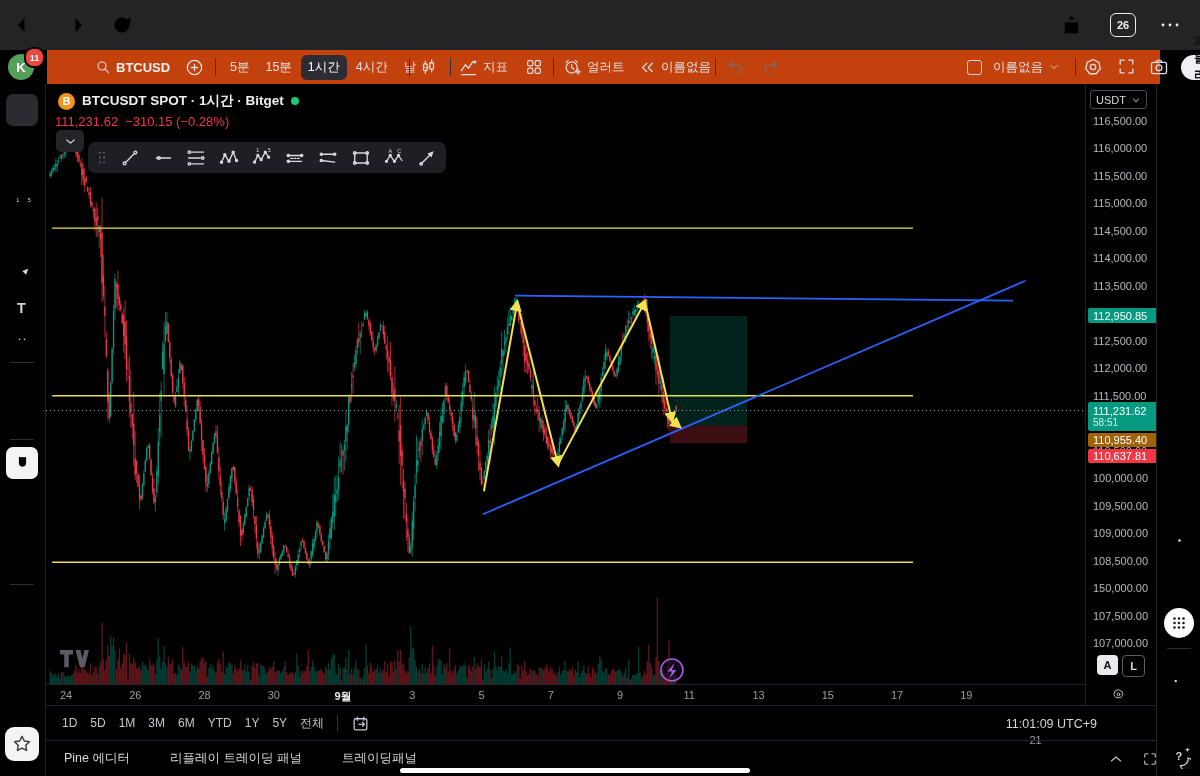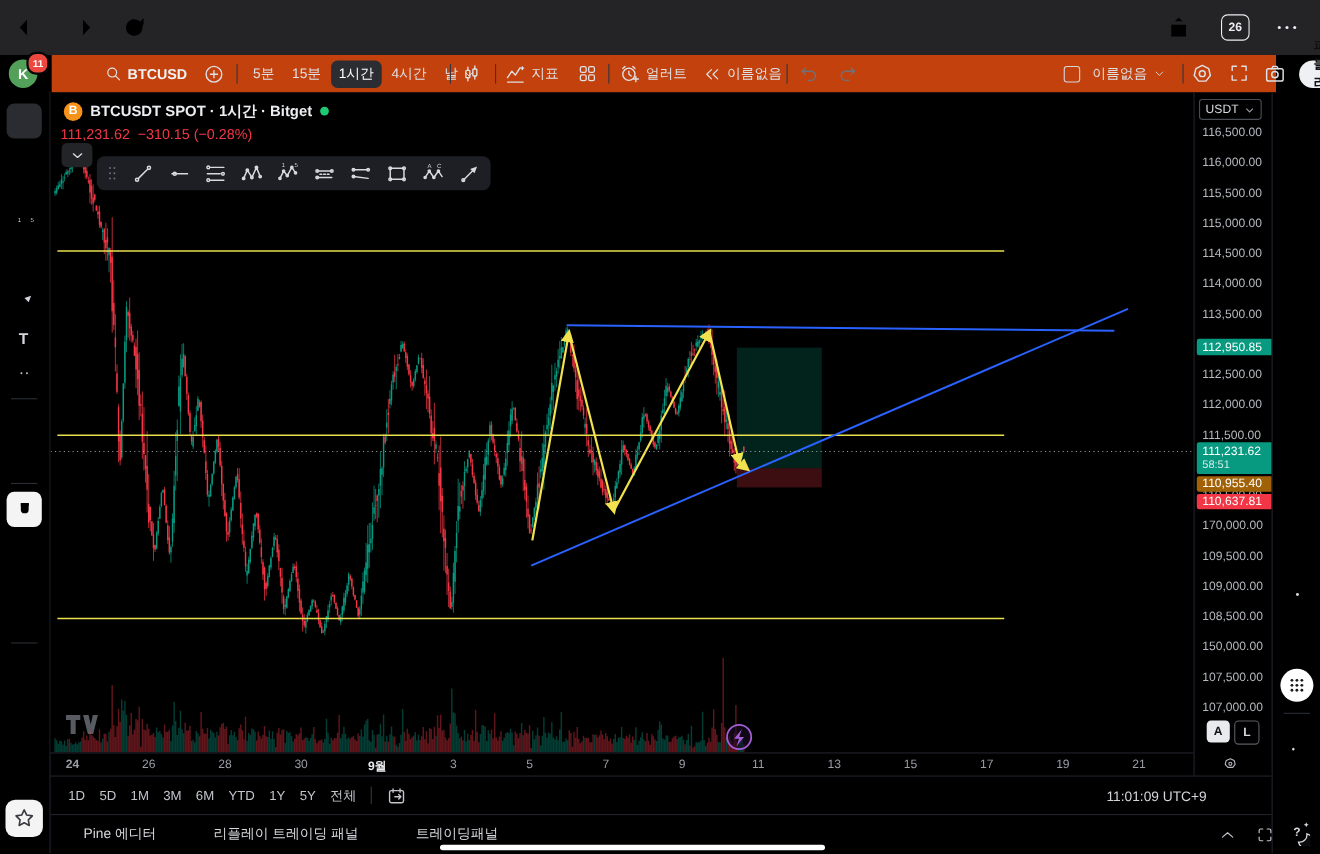--- a/index.html
+++ b/index.html
@@ -54,21 +54,21 @@
   
   .taxis{position:absolute;left:46px;top:684px;width:1039px;height:21px;border-top:1px solid #20232b;}
   .ttick{position:absolute;top:4px;transform:translateX(-50%);font-size:11px;color:#9a9da4;}
   .ttick.bold{color:#e9eaee;font-weight:700;}
   .cornergear{position:absolute;left:1111px;top:687px;color:#b5b8be;}
   .rbar{position:absolute;left:46px;top:705px;width:1110px;height:35px;border-top:1px solid #20232b;display:flex;align-items:center;gap:13px;padding-left:16px;box-sizing:border-box;}
   .ritem{font-size:12px;color:#c3c6cd;}
   .rdiv{width:1px;height:16px;background:#33363e;}
   .clock{position:absolute;right:59px;top:0;height:35px;display:flex;align-items:center;font-size:12.5px;color:#d3d5da;}
   .bpanel{position:absolute;left:46px;top:740px;width:1110px;height:36px;border-top:1px solid #20232b;display:flex;align-items:center;gap:40px;padding-left:18px;box-sizing:border-box;}
-  .btab{font-size:12.5px;color:#d6d8dd;margin-left:12px;}
+  .btab{font-size:12.5px;color:#d6d8dd;}
   .bpico{position:absolute;top:8px;width:20px;height:20px;color:#c3c6cd;}
   .homebar{position:absolute;left:354px;top:27px;width:350px;height:5px;border-radius:3px;background:#fff;}
 </style>
 </head>
 <body>
 
 <div class="screen">
 
   <div class="browser">
     <span class="bico" style="left:14px">
@@ -500,21 +500,21 @@
         <div class="ptick" style="top: 113.421px;">115,000.00</div>
         <div class="ptick" style="top: 140.895px;">114,500.00</div>
         <div class="ptick" style="top: 168.368px;">114,000.00</div>
         <div class="ptick" style="top: 195.842px;">113,500.00</div>
         <div class="ptick" style="top: 223.316px;">113,000.00</div>
         <div class="ptick" style="top: 250.789px;">112,500.00</div>
         <div class="ptick" style="top: 278.263px;">112,000.00</div>
         <div class="ptick" style="top: 305.736px;">111,500.00</div>
         <div class="ptick" style="top: 333.21px;">111,000.00</div>
         <div class="ptick" style="top: 360.684px;">110,500.00</div>
-        <div class="ptick" style="top: 388.157px;">170,000.00</div>
+        <div class="ptick" style="top: 388.157px;">100,000.00</div>
         <div class="ptick" style="top: 415.631px;">109,500.00</div>
         <div class="ptick" style="top: 443.105px;">109,000.00</div>
         <div class="ptick" style="top: 470.578px;">108,500.00</div>
         <div class="ptick" style="top: 498.052px;">150,000.00</div>
         <div class="ptick" style="top: 525.526px;">107,500.00</div>
         <div class="ptick" style="top: 552.999px;">107,000.00</div>
       </div>
     <div class="plabel" style="top:224px;height:15px;background:#089981">
         <span>112,950.85</span>
       </div>
@@ -610,35 +610,35 @@
         <svg viewBox="0 0 24 24" width="24" height="24">
           <circle cx="11" cy="11" r="7.5"></circle>
           <text x="8.6" y="14.8" font-size="11" font-weight="700" fill="currentColor" stroke="none">?</text>
           <path d="M20.5 2.5l.7 1.6 1.6.7-1.6.7-.7 1.6-.7-1.6-1.6-.7 1.6-.7z" fill="currentColor" stroke="none"></path>
           <path d="M21 13a6.5 6.5 0 0 1-7.5 7.5 6.5 6.5 0 1 0 7.5-7.5z" fill="#0b0b0d" stroke="currentColor" stroke-width="1.2"></path>
         </svg>
       </div>
   </div>
 
   <div class="taxis" id="taxis">
-      <span class="ttick" style="left: 20px; font-weight: bold;">24</span>
+      <span class="ttick" style="left: 20px;">24</span>
       <span class="ttick" style="left: 89.25px;">26</span>
       <span class="ttick" style="left: 158.5px;">28</span>
       <span class="ttick" style="left: 227.75px;">30</span>
       <span class="ttick bold" style="left: 297px;">9월</span>
       <span class="ttick" style="left: 366.25px;">3</span>
       <span class="ttick" style="left: 435.5px;">5</span>
       <span class="ttick" style="left: 504.75px;">7</span>
       <span class="ttick" style="left: 574px;">9</span>
       <span class="ttick" style="left: 643.25px;">11</span>
       <span class="ttick" style="left: 712.5px;">13</span>
       <span class="ttick" style="left: 781.75px;">15</span>
       <span class="ttick" style="left: 851px;">17</span>
       <span class="ttick" style="left: 920.25px;">19</span>
-      <span class="ttick" style="left: 989.5px;">21</span>
+      <span class="ttick" style="left: 989.5px; margin-top: 45px;">21</span>
     </div>
 
   <div class="rbar">
     <span class="ritem">1D</span>
     <span class="ritem">5D</span>
     <span class="ritem">1M</span>
     <span class="ritem">3M</span>
     <span class="ritem">6M</span>
     <span class="ritem">YTD</span>
     <span class="ritem">1Y</span>

